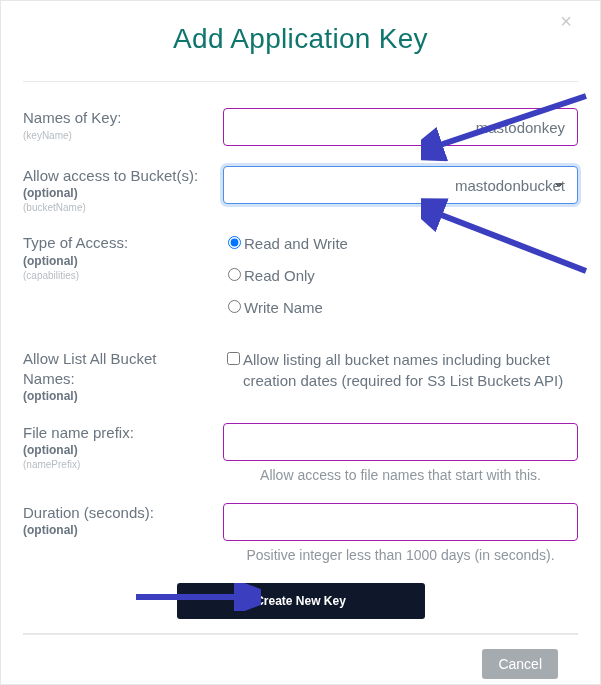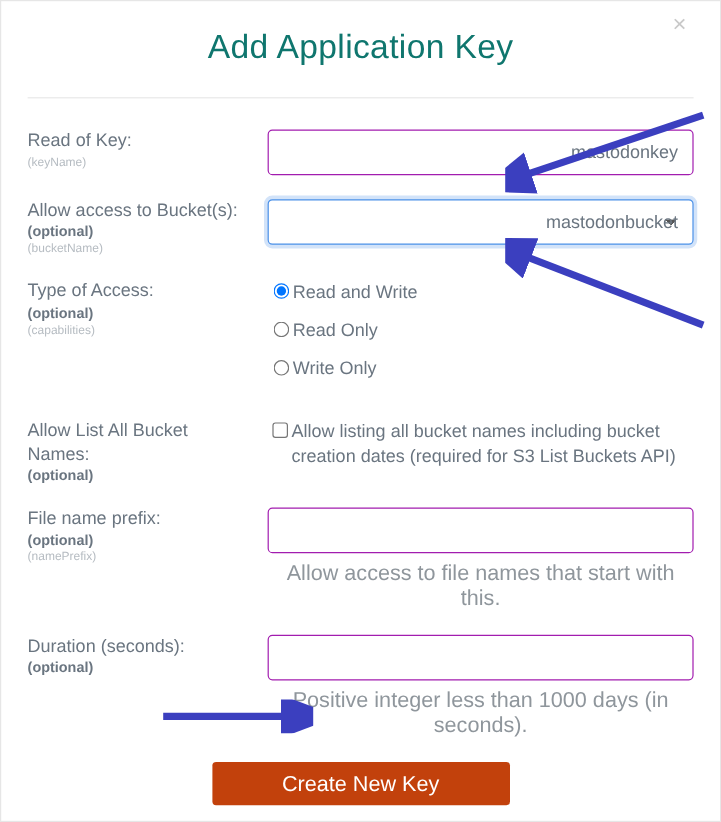--- a/index.html
+++ b/index.html
@@ -46,27 +46,27 @@
     background-repeat:no-repeat;
   }
   .focused { border-color:#4a90e8; box-shadow:0 0 0 3px rgba(74,144,232,0.25); }
 
   .radio-line, .check-line {
     display:flex; align-items:flex-start; gap:0;
     font-size:15px; color:#6a7580; margin-bottom:10px; line-height:1.45;
   }
   .radio-line input, .check-line input { margin-top:3px; }
 
-  .hint { font-size:18px; color:#8f969c; text-align:center; margin-top:6px; }
+  .hint { font-size:14px; color:#8f969c; text-align:center; margin-top:6px; }
 
   .create-row { text-align:center; margin:6px 0 14px 0; }
   .create-btn {
     display:inline-block; min-width:248px; height:36px;
-    background:#c2410c; color:#fff; border:none; border-radius:3px;
-    font-size:18px; cursor:pointer;
+    background:#0f172a; color:#fff; border:none; border-radius:3px;
+    font-size:12px; cursor:pointer;font-weight:bold;
   }
 
   .footer {
     border-top:1px solid #e8e8e8;
     padding:14px 20px 14px 0; text-align:right;
   }
   .cancel-btn {
     background:#a6abb0; color:#fff; border:none; border-radius:3px;
     padding:7px 16px; font-size:14px; cursor:pointer;
   }
@@ -82,21 +82,21 @@
   <div class="header">
     <span class="close">×</span>
     <div class="title">Add Application Key</div>
   </div>
   <hr class="hr">
 
   <div class="form">
 
     <div class="row">
       <div class="labelcol">
-        <div class="label-main">Read of Key:</div>
+        <div class="label-main">Names of Key:</div>
         <div class="label-tech">(keyName)</div>
       </div>
       <div class="fieldcol">
         <input type="text" value="mastodonkey" style="">
       </div>
     </div>
 
     <div class="row">
       <div class="labelcol">
         <div class="label-main">Allow access to Bucket(s):</div>
@@ -120,21 +120,21 @@
         <label class="radio-line">
           <input type="radio" name="acc" checked="" style="">
           <span>Read and Write</span>
         </label>
         <label class="radio-line">
           <input type="radio" name="acc" style="">
           <span>Read Only</span>
         </label>
         <label class="radio-line">
           <input type="radio" name="acc" style="">
-          <span>Write Only</span>
+          <span>Write Name</span>
         </label>
       </div>
     </div>
 
     <div class="row">
       <div class="labelcol">
         <div class="label-main">Allow List All Bucket Names:</div>
         <div class="label-opt">(optional)</div>
       </div>
       <div class="fieldcol">

